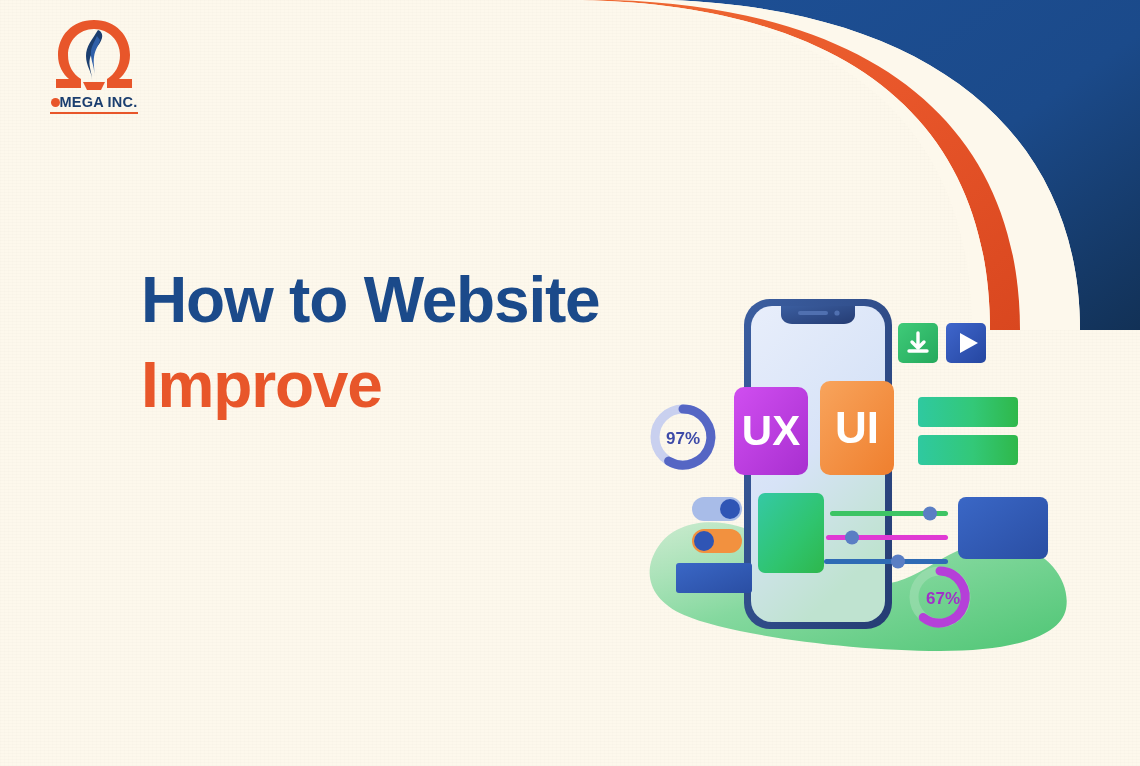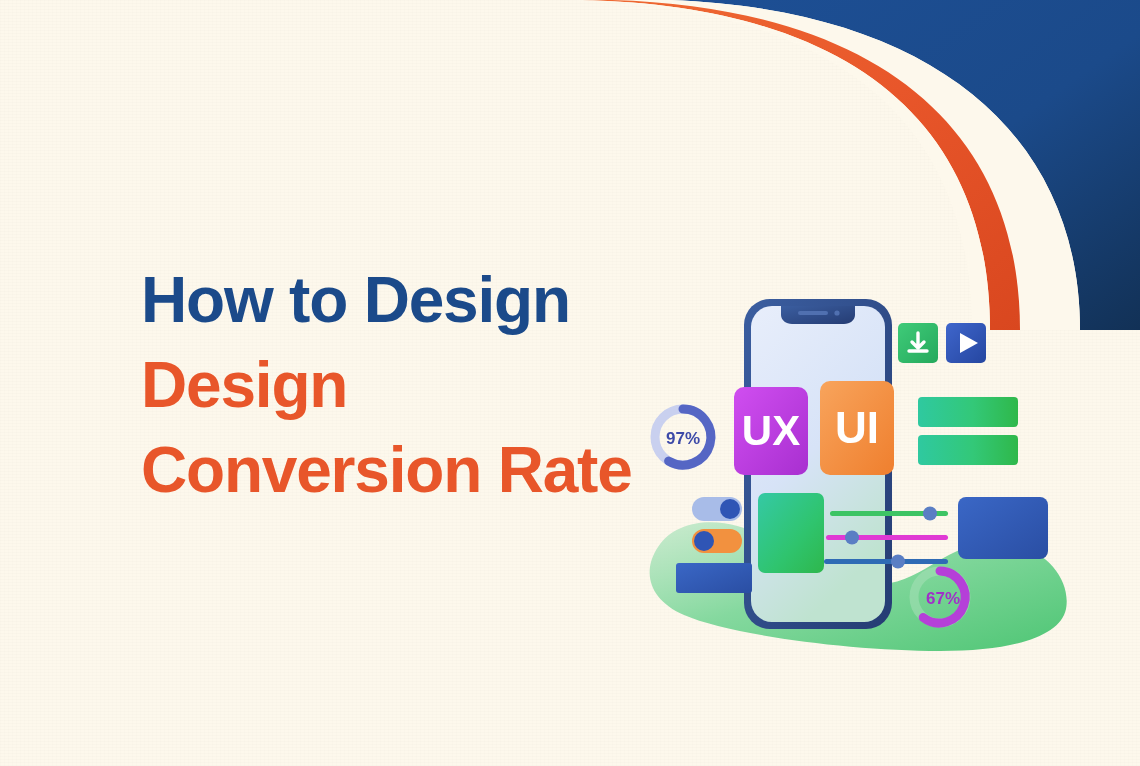--- a/index.html
+++ b/index.html
@@ -127,25 +127,42 @@
       <path d="M 620 0 L 620 330 L 560 330 C 560 140 420 10 150 0 Z" fill="url(#gradNavy)"></path>
 
       <path d="M 540 330 L 500 330 C 500 130 360 8 92 0 L 150 0 C 420 10 560 140 560 330 Z" fill="#fdf8ec"></path>
 
       <path d="M 500 330 L 470 330 C 470 122 330 6 62 0 L 92 0 C 360 8 500 130 500 330 Z" fill="url(#gradOrange)"></path>
 
       <path d="M 470 330 L 452 330 C 452 118 312 4 40 0 L 62 0 C 330 6 470 122 470 330 Z" fill="#fdf8ec" opacity="0.98"></path>
     </svg>
   </div>
 
+  <div class="logo">
+    <svg class="logo-mark" width="92" height="78" viewBox="0 0 92 78" xmlns="http://www.w3.org/2000/svg">
+
+      <path d="M46 4 C 24 4 10 20 10 39 C 10 50 15 58 21 63 L 8 63 L 8 72 L 33 72 L 33 63
+               C 25 58 20 50 20 39 C 20 25 31 13 46 13 C 61 13 72 25 72 39
+               C 72 50 67 58 59 63 L 59 72 L 84 72 L 84 63 L 71 63 C 77 58 82 50 82 39
+               C 82 20 68 4 46 4 Z" fill="#e8562a"></path>
+
+      <path d="M35 66 L 57 66 L 53 74 L 39 74 Z" fill="#e8562a"></path>
+
+      <path d="M50 14 C 44 24 38 30 38 40 C 38 50 44 56 44 64 C 44 56 40 50 42 42
+               C 44 34 52 30 54 22 C 55 18 53 15 50 14 Z" fill="#1b3e6f"></path>
+      <path d="M49 20 C 46 27 42 32 43 40 C 44 48 47 52 46 60 C 47 52 45 48 46 41
+               C 47 33 51 29 52 24 Z" fill="#2f5fa8"></path>
+    </svg>
+    <div class="logo-text"><span class="bullet"></span><span>MEGA INC.</span></div>
+    <div class="logo-underline"></div>
+  </div>
 
   <div class="headline">
-    <div class="line line-1">How to Design</div>
-    <div class="line line-2">Design</div>
-    <div class="line line-3">Conversion Rate</div>
+    <div class="line line-1">How to Website</div>
+    <div class="line line-2">Improve</div>
   </div>
 
   <div class="illustration">
     <svg width="440" height="370" viewBox="0 0 440 370" xmlns="http://www.w3.org/2000/svg">
       <defs>
         <linearGradient id="gBlob" x1="0" y1="0" x2="1" y2="1">
           <stop offset="0%" stop-color="#bfe8c8" stop-opacity="0.85"></stop>
           <stop offset="45%" stop-color="#7fd79b"></stop>
           <stop offset="100%" stop-color="#45c36e"></stop>
         </linearGradient>

